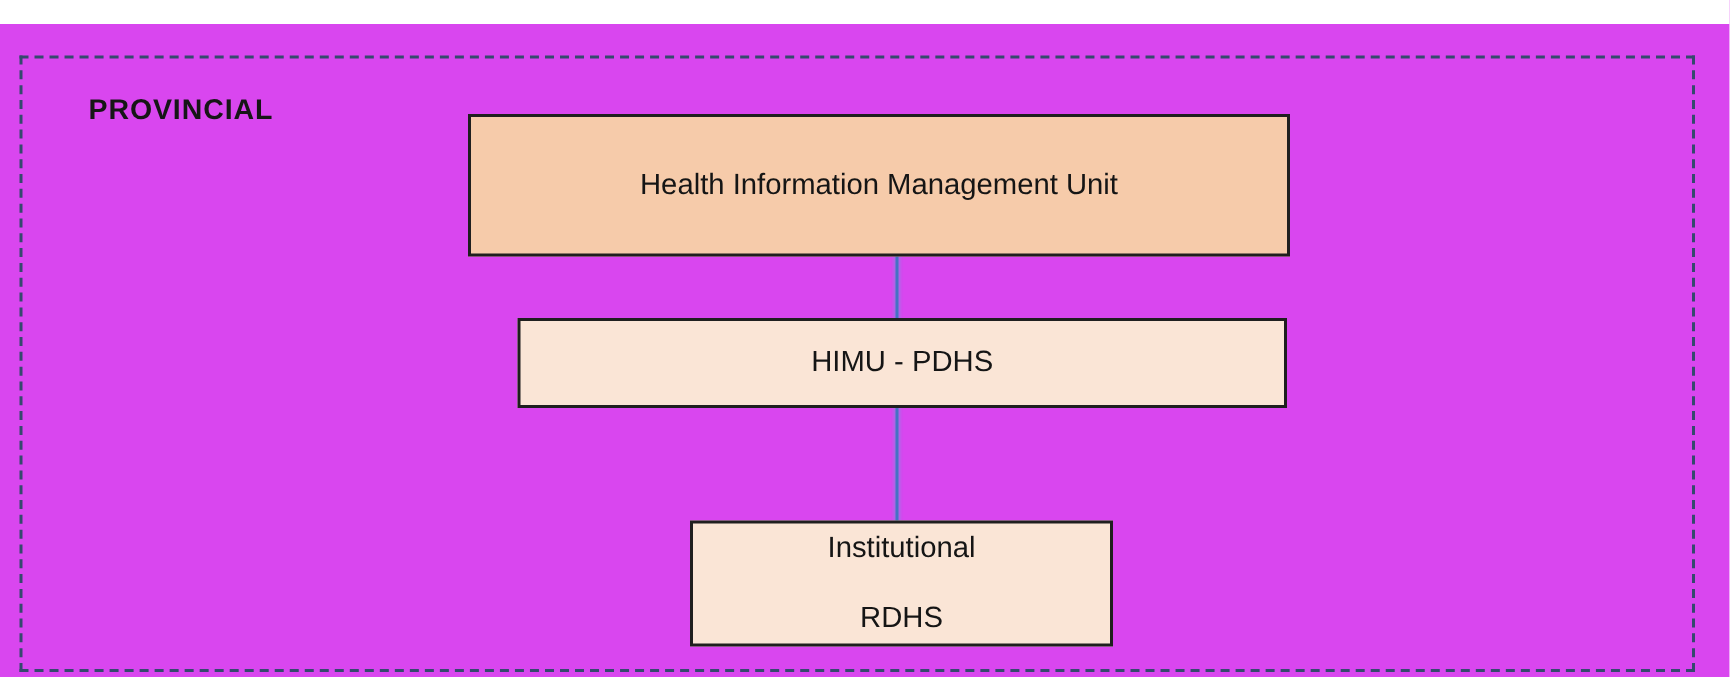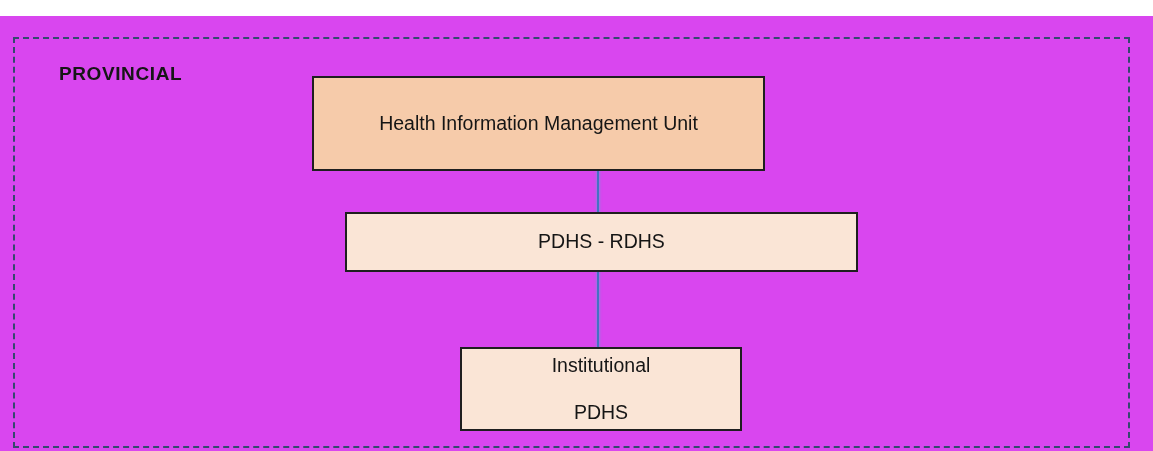--- a/index.html
+++ b/index.html
@@ -43,21 +43,21 @@
     flex-direction:column;
     align-items:center;
     justify-content:center;
     text-align:center;
     font-size:19.5px;
     line-height:1.42;
     color:#151515;
     z-index:2;
   }
   .node1{
-    left:312px;top:60px;width:453px;height:95px;
+    left:312px;top:60px;width:548px;height:95px;
     background:var(--box1-fill);
     gap:24px;
   }
   .node2{
     left:345px;top:196px;width:513px;height:60px;
     background:var(--box2-fill);
   }
   .node3{
     left:460px;top:331px;width:282px;height:84px;
     background:var(--box2-fill);
@@ -83,21 +83,21 @@
   </div>
 
   <div class="connector c1"></div>
   <div class="connector c2"></div>
 
   <div class="node node1">
     <div>Health Information Management Unit</div>
   </div>
 
   <div class="node node2">
-    <div>PDHS - RDHS</div>
+    <div>HIMU - PDHS</div>
   </div>
 
   <div class="node node3">
     <div>Institutional</div>
-    <div>PDHS</div>
+    <div>RDHS</div>
   </div>
 
 </div>
 
 </body></html>

